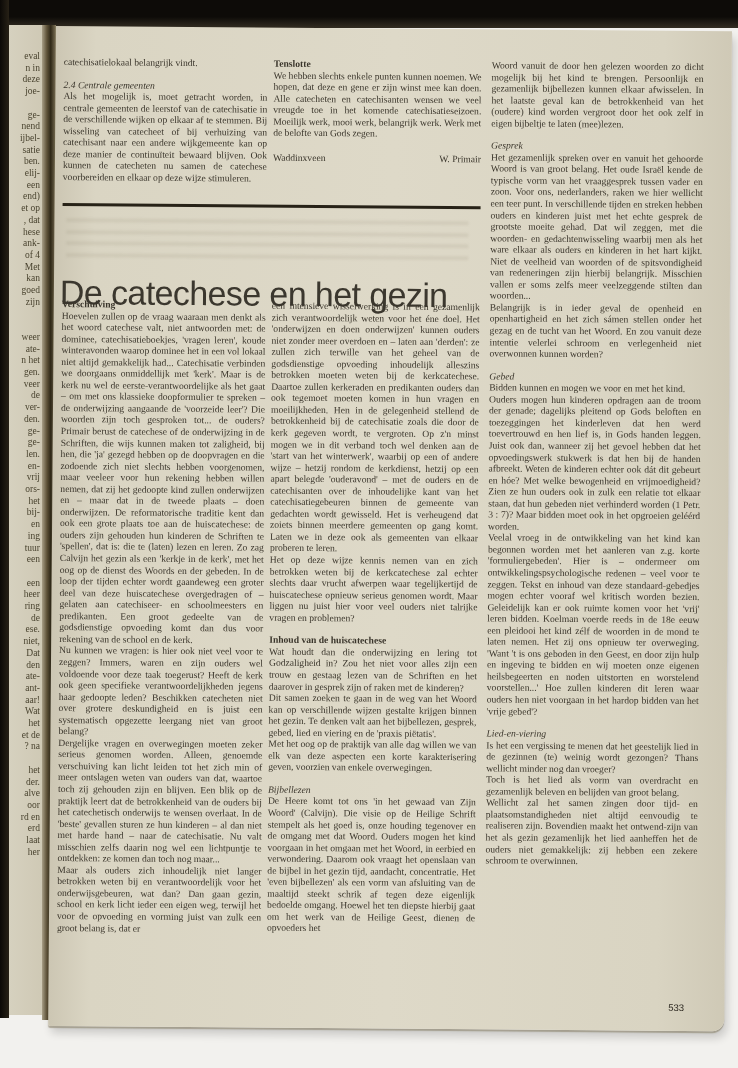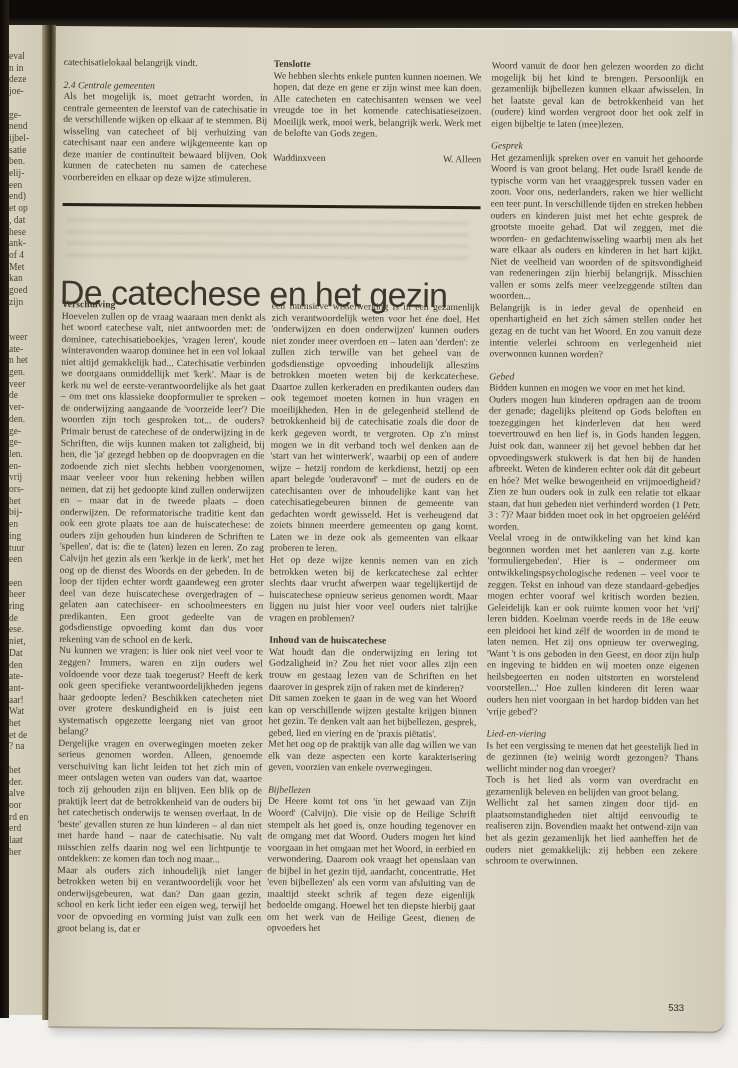--- a/index.html
+++ b/index.html
@@ -10,21 +10,21 @@
   }
   .scene{position:relative;width:738px;height:1068px;}
   
   .band-top{position:absolute;left:0;top:0;width:738px;height:28px;
     background:linear-gradient(180deg,#0d0b08 60%,#332d22);}
   .left-edge{position:absolute;left:0;top:0;width:9px;height:1018px;
     background:linear-gradient(90deg,#0b0906,#272116);}
   
   .facing-page{position:absolute;left:9px;top:25px;width:33px;height:990px;
     background:linear-gradient(90deg,#d6d1bf,#cfc9b5);overflow:hidden;}
-  .facing-text{padding:26px 2px 0 0;font-size:9.5px;
+  .facing-text{padding:26px 2px 0 0;text-align:right;font-size:9.5px;
     line-height:11.7px;color:#49432f;white-space:pre-line;}
   
   .gutter{position:absolute;left:42px;top:25px;width:14px;height:995px;
     background:linear-gradient(90deg,#a89f87,#5e5238 35%,#2f2817 62%,#6b6148 90%,#8d8467);}
   
   .page{position:absolute;left:56px;top:26px;width:676px;height:1000px;
     background:linear-gradient(90deg,#ccc6b3,#dad5c3 6%,#ded9c8 50%,#d9d4c2 90%,#cfc9b6);
     transform:rotate(0.45deg);transform-origin:0 0;
     border-radius:0 0 12px 2px;
     box-shadow:0 2px 1px rgba(130,120,95,.55), 3px 7px 9px rgba(0,0,0,.16);}
@@ -138,21 +138,21 @@
       <p class="p">catechisatielokaal belangrijk vindt.</p>
       <p class="h-italic">2.4 Centrale gemeenten</p>
       <p class="p">Als het mogelijk is, moet getracht worden, in centrale gemeenten de leerstof van de catechisatie in de verschillende wijken op elkaar af te stemmen. Bij wisseling van catecheet of bij verhuizing van catechisant naar een andere wijkgemeente kan op deze manier de continuïteit bewaard blijven. Ook kunnen de catecheten nu samen de catechese voorbereiden en elkaar op deze wijze stimuleren.</p>
     </div>
 
     <div class="col pa-col2">
       <p class="h-bold first">Tenslotte</p>
       <p class="p">We hebben slechts enkele punten kunnen noemen. We hopen, dat deze en gene er zijn winst mee kan doen. Alle catecheten en catechisanten wensen we veel vreugde toe in het komende catechisatieseizoen. Moeilijk werk, mooi werk, belangrijk werk. Werk met de belofte van Gods zegen.</p>
       <div class="sig">
         <span>Waddinxveen</span>
-        <span>W. Alleen</span>
+        <span>W. Primair</span>
       </div>
     </div>
 
     <div class="rule"></div>
     <div class="ghost"></div>
 
     <h1 class="title">De catechese en het gezin</h1>
 
     <div class="col art-col1">
       <p class="h-bold first">Verschuiving</p>

